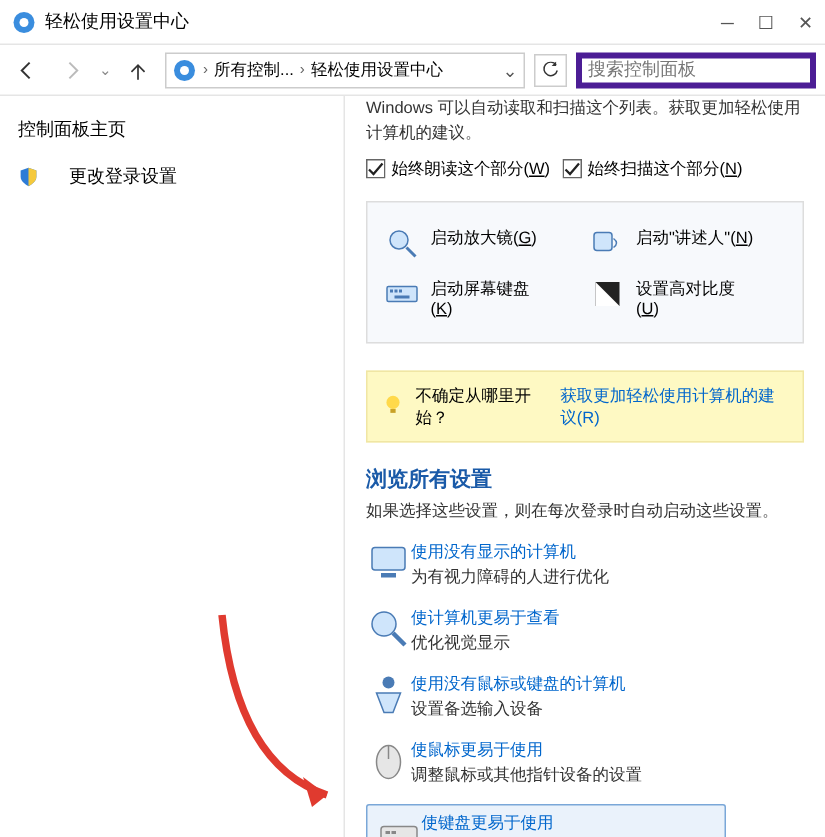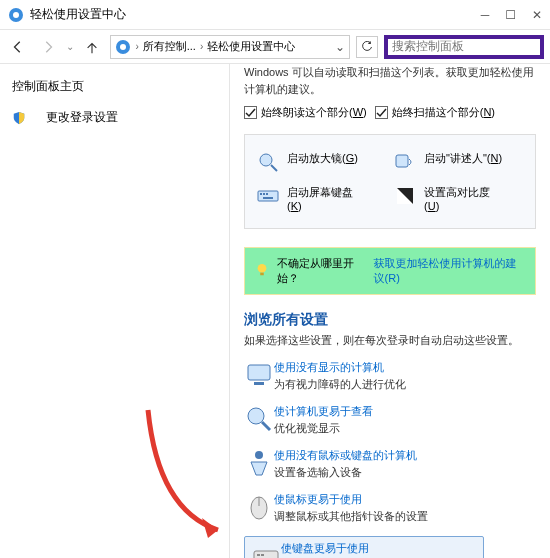--- a/index.html
+++ b/index.html
@@ -28,21 +28,21 @@
   .intro { font-size: 11px; color: #333; line-height: 1.5; margin-bottom: 8px; }
   .checks { display: flex; gap: 8px; margin-bottom: 14px; }
   .check { display: flex; align-items: center; gap: 4px; font-size: 11px; }
   .check svg { width: 13px; height: 13px; }
   .accel { text-decoration: underline; }
   .tools-grid { border:1px solid #ddd; background:#f7f9fc; padding:10px 8px; }
   .tools-row { display: flex; }
   .tool { flex:1; display: flex; align-items: flex-start; gap: 8px; padding: 6px 4px; }
   .tool .ticon { width: 22px; height: 22px; flex-shrink: 0; display:flex;align-items:center;justify-content:center; }
   .tool-label { font-size: 11px; }
-  .hintbar { margin-top: 18px; background: #86efac; border: 1px solid #f0e6a4; padding: 8px 10px; display: flex; align-items: center; gap: 8px; font-size: 11px; }
+  .hintbar { margin-top: 18px; background: #fef9c3; border: 1px solid #f0e6a4; padding: 8px 10px; display: flex; align-items: center; gap: 8px; font-size: 11px; }
   .hint-link { color: #0066cc; }
   .section-title { margin-top: 16px; font-size: 14px; color: #1a5aa8; font-weight: 700; }
   .section-sub { font-size: 11px; color: #333; margin-top: 4px; margin-bottom: 12px; }
   .opt { display: flex; margin-bottom: 12px; align-items:flex-start; }
   .opt .oicon { width: 30px; height: 30px; flex-shrink: 0; display:flex;align-items:center;justify-content:center; }
   .opt .otext .otitle { font-size: 11px; color: #0066cc; }
   .opt .otext .odesc { font-size: 11px; color: #333; margin-top: 2px; font-family: Liberation Mono, monospace; }
   .opt.highlight { border:1px solid #7aa7d8; background:#eaf2fb; padding:4px 6px; border-radius:2px; width: 240px; }
   .arrow-annot { position: absolute; left: 138px; top: 400px; pointer-events: none; }
   .arrow-annot svg { width: 110px; height: 150px; }

